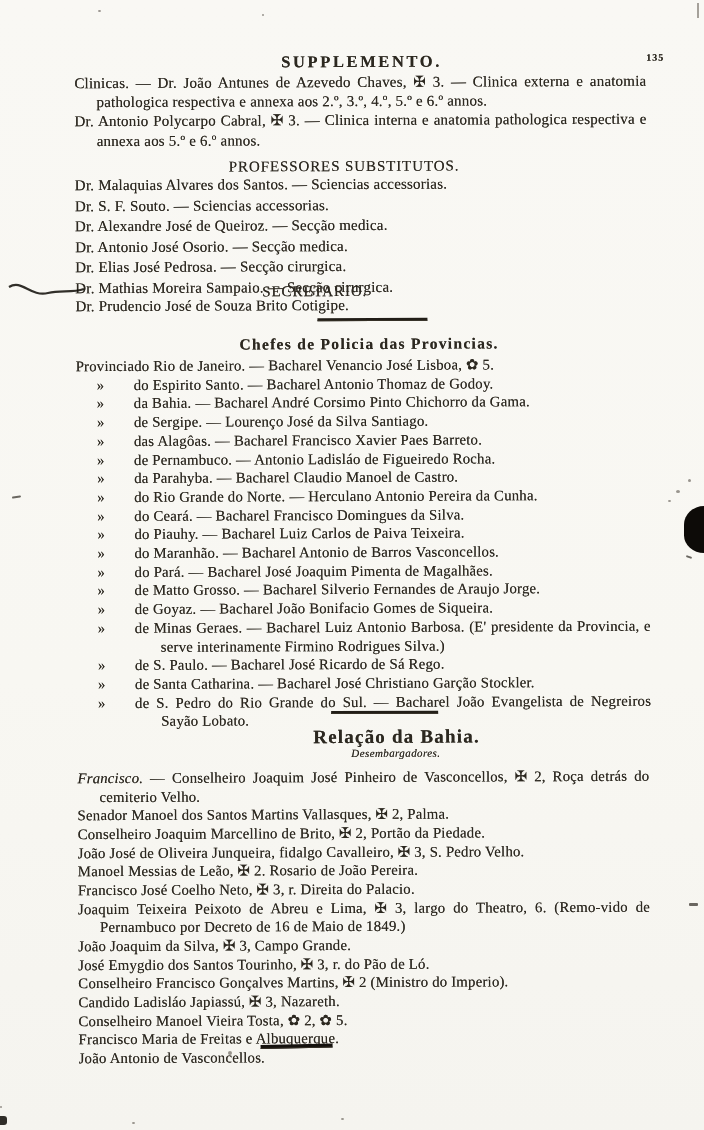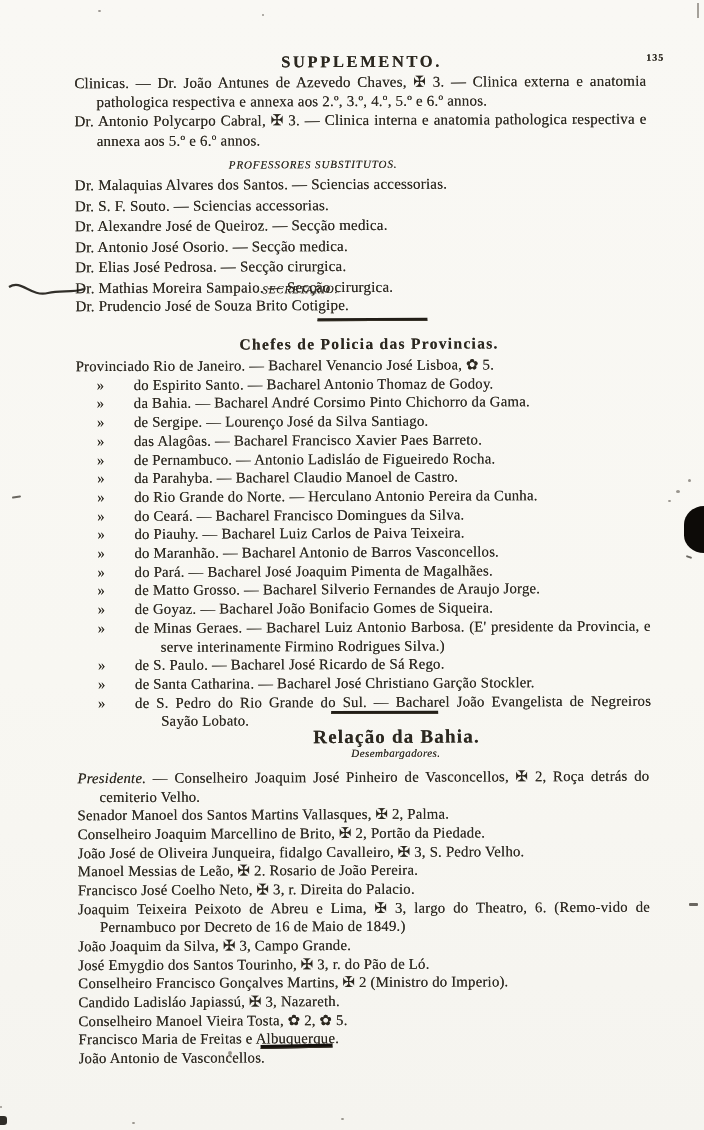--- a/index.html
+++ b/index.html
@@ -13,21 +13,21 @@
   }
   .ink{ text-shadow:0 0 0.6px rgba(44,40,32,0.75); letter-spacing:0.2px; }
   .tilt{ position:absolute; inset:0; transform:rotate(-0.25deg); transform-origin:50% 40%; }
 
   .masthead{ position:absolute; left:283px; top:52px; font-weight:bold; font-size:16.5px; letter-spacing:2.6px; }
   .pagenum{ position:absolute; left:628px; top:53px; font-weight:bold; font-size:10px; letter-spacing:1px;margin-left:20px; }
 
   .sec-intro{ position:absolute; left:76px; top:73px; width:572px; font-size:15px; line-height:19.2px; }
   .hang{ padding-left:22px; text-indent:-22px; text-align:justify; margin:0; }
 
-  .h-small{ position:absolute; font-size:11px; letter-spacing:0.9px;font-style:italic; }
+  .h-small{ position:absolute; font-size:15px; letter-spacing:0.9px; }
   .h-profs{ left:230px; top:158px; }
   .h-secr{ left:263px; top:283px; }
 
   .sec-profs{ position:absolute; left:76px; top:174px; width:572px; font-size:15px; line-height:20.6px; }
   .sec-secret{ position:absolute; left:76px; top:297px; width:572px; font-size:15px; }
 
   .rule{ position:absolute; height:2px; background:#211d17; border-bottom:1px solid #35302а; }
   .rule{ border-bottom:1px solid #353026; }
   .rule1{ left:318px; top:318px; width:110px; }
   .rule2{ left:330px; top:711px; width:107px; }
@@ -159,21 +159,21 @@
           <span class="ctxt">de S. Pedro do Rio Grande do Sul. — Bacharel João Evangelista de Negreiros Sayão Lobato.</span>
         </div>
     </div>
 
     <div class="rule rule2"></div>
 
     <div class="h-bold h-relacao">Relação da Bahia.</div>
     <div class="h-desemb">Desembargadores.</div>
 
     <div class="sec-desemb">
-      <p class="hang"><span class="lead">Presidente.</span><span> — Conselheiro Joaquim José Pinheiro de Vasconcellos, ✠ 2, Roça detrás do cemiterio Velho.</span></p>
+      <p class="hang"><span class="lead">Francisco.</span><span> — Conselheiro Joaquim José Pinheiro de Vasconcellos, ✠ 2, Roça detrás do cemiterio Velho.</span></p>
       <p class="hang">Senador Manoel dos Santos Martins Vallasques, ✠ 2, Palma.</p>
       <p class="hang">Conselheiro Joaquim Marcellino de Brito, ✠ 2, Portão da Piedade.</p>
       <p class="hang">João José de Oliveira Junqueira, fidalgo Cavalleiro, ✠ 3, S. Pedro Velho.</p>
       <p class="hang">Manoel Messias de Leão, ✠ 2. Rosario de João Pereira.</p>
       <p class="hang">Francisco José Coelho Neto, ✠ 3, r. Direita do Palacio.</p>
       <p class="hang">Joaquim Teixeira Peixoto de Abreu e Lima, ✠ 3, largo do Theatro, 6. (Remo-vido de Pernambuco por Decreto de 16 de Maio de 1849.)</p>
       <p class="hang">João Joaquim da Silva, ✠ 3, Campo Grande.</p>
       <p class="hang">José Emygdio dos Santos Tourinho, ✠ 3, r. do Pão de Ló.</p>
       <p class="hang">Conselheiro Francisco Gonçalves Martins, ✠ 2 (Ministro do Imperio).</p>
       <p class="hang">Candido Ladisláo Japiassú, ✠ 3, Nazareth.</p>

